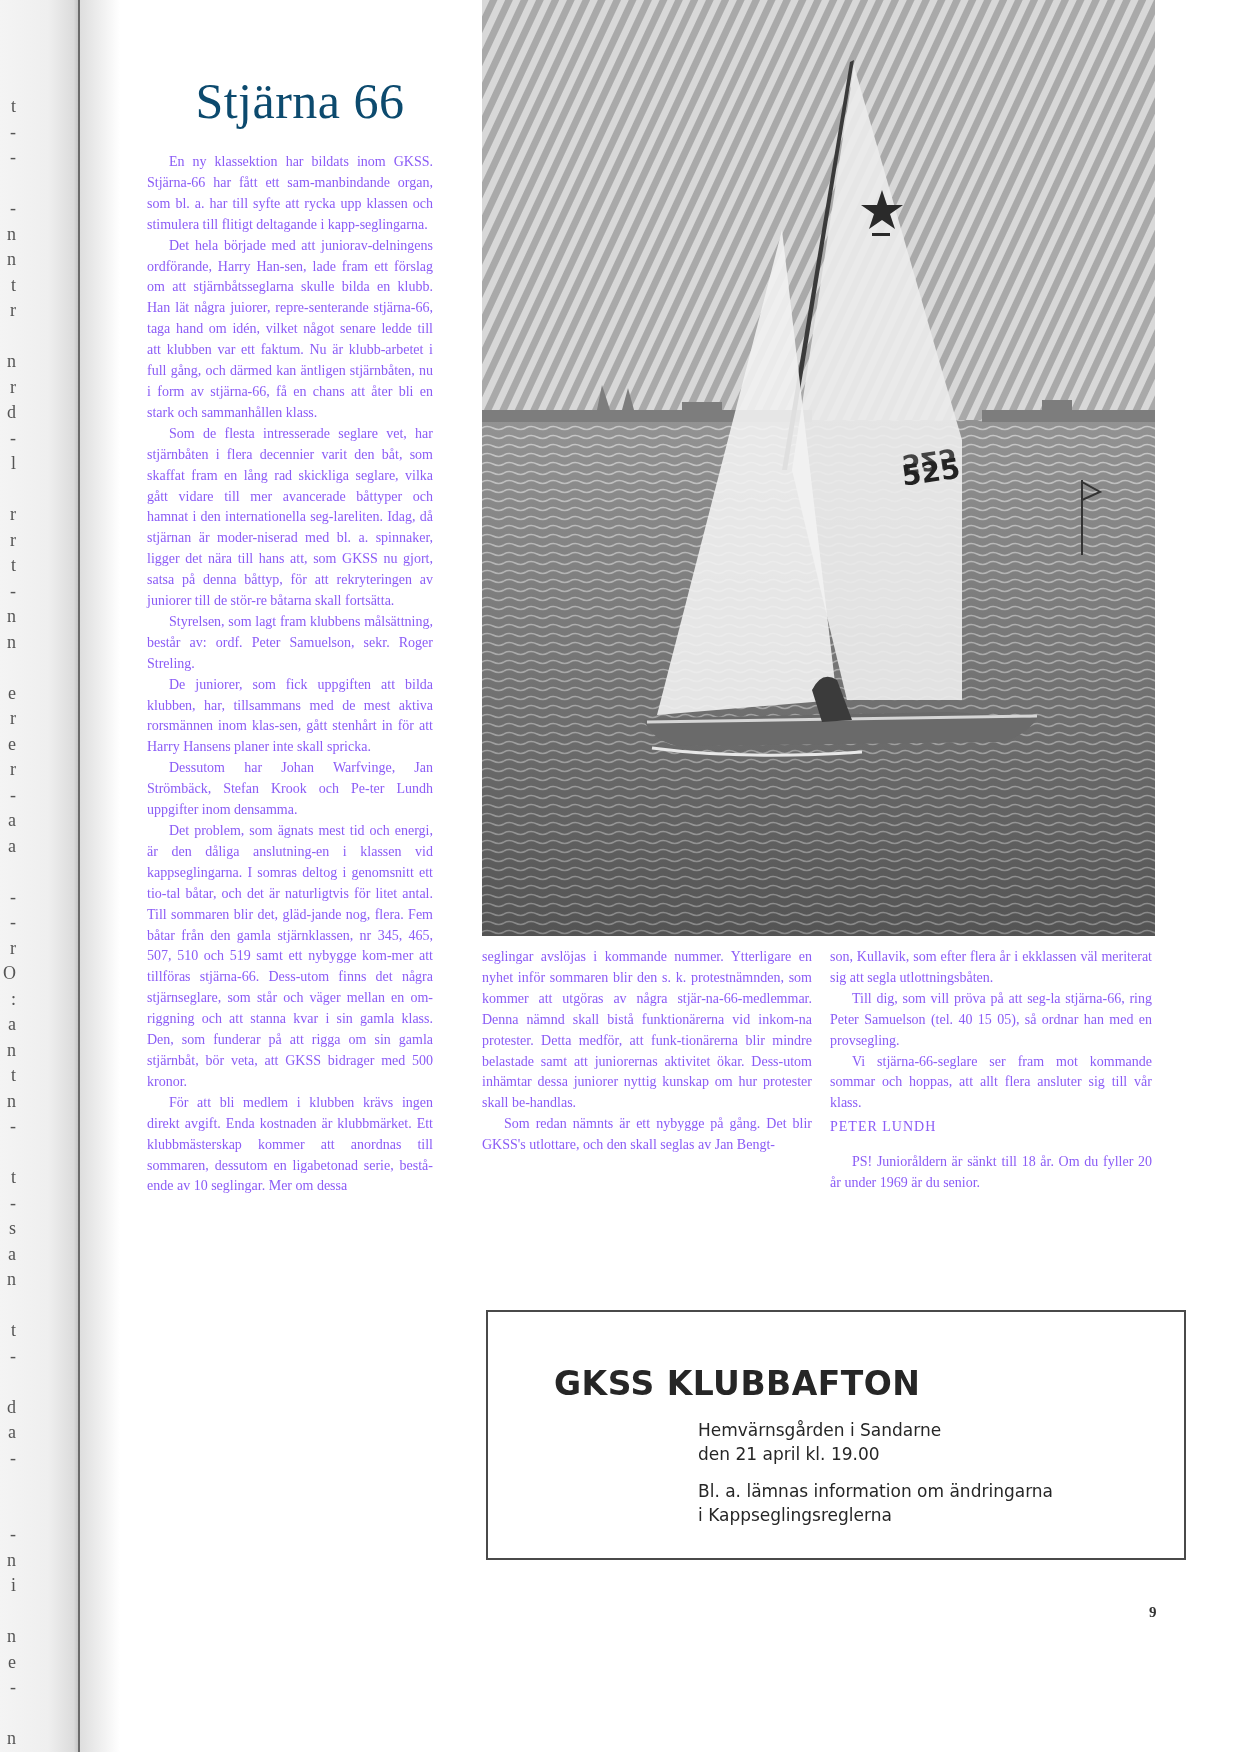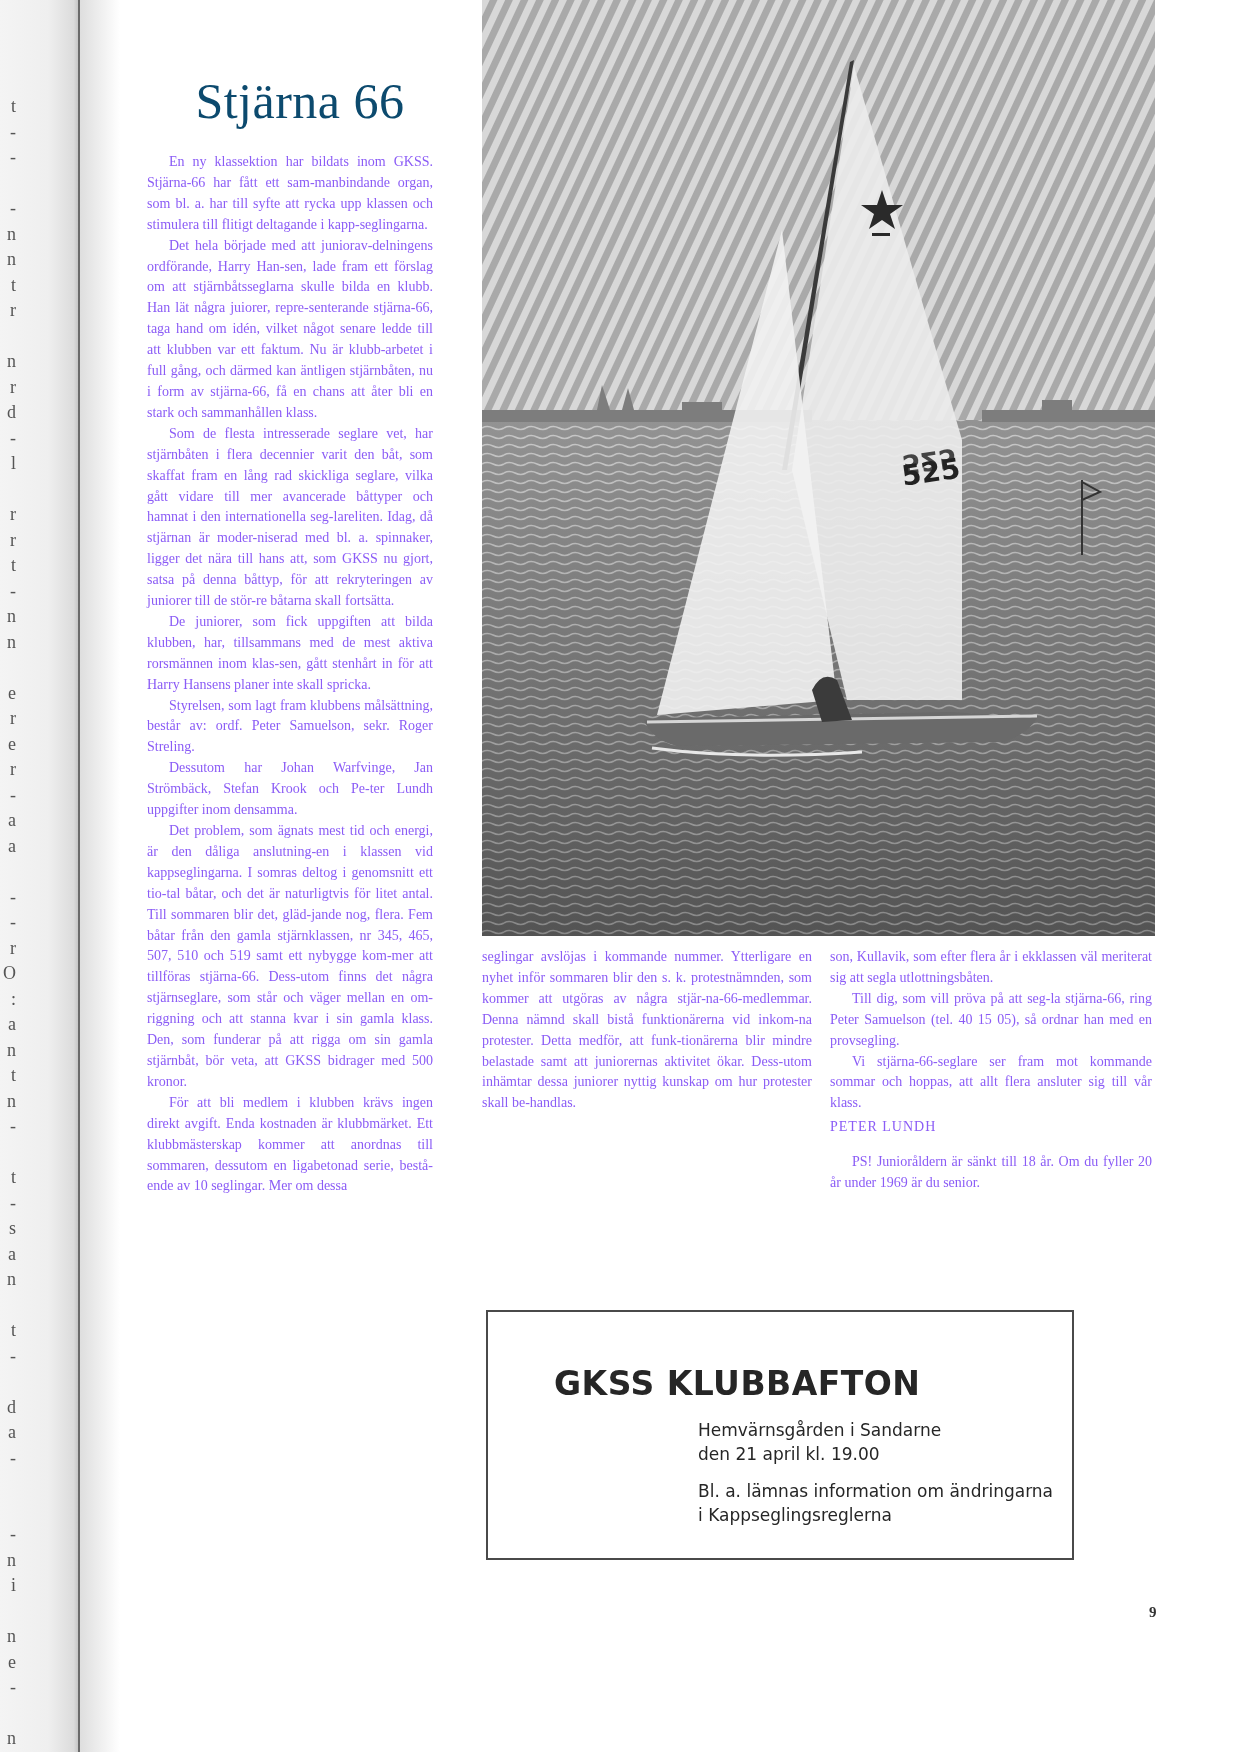--- a/index.html
+++ b/index.html
@@ -39,21 +39,21 @@
     .signature { text-align: left; text-indent: 0 !important; letter-spacing: 1px; margin-top: 3px !important; }
     .ps { margin-top: 14px !important; }
 
     .photo {
       position: absolute; left: 482px; top: 0; width: 673px; height: 936px;
       background: #9a9a9a; overflow: hidden;
     }
     .photo svg { display: block; }
 
     .ad-box {
-      position: absolute; left: 486px; top: 1310px; width: 588px; height: 250px;
+      position: absolute; left: 486px; top: 1310px; width: 700px; height: 250px;
       border: 2px solid #4a4a4a; box-sizing: border-box;
       font-family: "DejaVu Sans", "Liberation Sans", sans-serif; color: #262626;
     }
     .ad-title {
       position: absolute; left: 66px; top: 52px; font-size: 33px; font-weight: bold;
       letter-spacing: 0.5px;
     }
     .ad-lines { position: absolute; left: 198px; top: 106px; font-size: 17px; line-height: 24px; margin-left: 12px; }
     .ad-lines .block { margin-bottom: 13px; }
     .ad-lines div div { white-space: nowrap; }
@@ -136,22 +136,22 @@
   <div class="spine"></div>
 </div>
 <div class="prev-page shade" style="left:80px;width:40px;background:linear-gradient(to right,#dedede,#ffffff);"></div>
 
 <h1 class="title">Stjärna 66</h1>
 
 <div class="col col-left">
   <p>En ny klassektion har bildats inom GKSS. Stjärna-66 har fått ett sam-manbindande organ, som bl. a. har till syfte att rycka upp klassen och stimulera till flitigt deltagande i kapp-seglingarna.</p>
   <p>Det hela började med att juniorav-delningens ordförande, Harry Han-sen, lade fram ett förslag om att stjärnbåtsseglarna skulle bilda en klubb. Han lät några juiorer, repre-senterande stjärna-66, taga hand om idén, vilket något senare ledde till att klubben var ett faktum. Nu är klubb-arbetet i full gång, och därmed kan äntligen stjärnbåten, nu i form av stjärna-66, få en chans att åter bli en stark och sammanhållen klass.</p>
   <p>Som de flesta intresserade seglare vet, har stjärnbåten i flera decennier varit den båt, som skaffat fram en lång rad skickliga seglare, vilka gått vidare till mer avancerade båttyper och hamnat i den internationella seg-lareliten. Idag, då stjärnan är moder-niserad med bl. a. spinnaker, ligger det nära till hans att, som GKSS nu gjort, satsa på denna båttyp, för att rekryteringen av juniorer till de stör-re båtarna skall fortsätta.</p>
+  <p>Styrelsen, som lagt fram klubbens målsättning, består av: ordf. Peter Samuelson, sekr. Roger Streling.</p>
   <p>De juniorer, som fick uppgiften att bilda klubben, har, tillsammans med de mest aktiva rorsmännen inom klas-sen, gått stenhårt in för att Harry Hansens planer inte skall spricka.</p>
-  <p>Styrelsen, som lagt fram klubbens målsättning, består av: ordf. Peter Samuelson, sekr. Roger Streling.</p>
   <p>Dessutom har Johan Warfvinge, Jan Strömbäck, Stefan Krook och Pe-ter Lundh uppgifter inom densamma.</p>
   <p>Det problem, som ägnats mest tid och energi, är den dåliga anslutning-en i klassen vid kappseglingarna. I somras deltog i genomsnitt ett tio-tal båtar, och det är naturligtvis för litet antal. Till sommaren blir det, gläd-jande nog, flera. Fem båtar från den gamla stjärnklassen, nr 345, 465, 507, 510 och 519 samt ett nybygge kom-mer att tillföras stjärna-66. Dess-utom finns det några stjärnseglare, som står och väger mellan en om-riggning och att stanna kvar i sin gamla klass. Den, som funderar på att rigga om sin gamla stjärnbåt, bör veta, att GKSS bidrager med 500 kronor.</p>
   <p>För att bli medlem i klubben krävs ingen direkt avgift. Enda kostnaden är klubbmärket. Ett klubbmästerskap kommer att anordnas till sommaren, dessutom en ligabetonad serie, bestå-ende av 10 seglingar. Mer om dessa</p>
 </div>
 
 <div class="photo">
   <svg width="673" height="936" viewBox="0 0 673 936">
     <defs>
       <pattern id="stripes" width="14" height="14" patternUnits="userSpaceOnUse" patternTransform="rotate(25)">
         <rect width="14" height="14" fill="#a9a9a9"></rect>
@@ -189,20 +189,21 @@
       <path d="M165 722 L555 716" stroke="#d6d6d6" stroke-width="3"></path>
       <path d="M330 690 Q340 670 355 680 L370 720 L340 722 Z" fill="#3b3b3b"></path>
       <path d="M170 748 Q260 760 380 752" stroke="#e8e8e8" stroke-width="3" fill="none"></path>
       <path d="M600 480 L600 555 M600 482 L618 492 L600 500" stroke="#333" stroke-width="2" fill="none"></path>
     </g>
   </svg>
 </div>
 
 <div class="col col-mid">
   <p class="noindent">seglingar avslöjas i kommande nummer. Ytterligare en nyhet inför sommaren blir den s. k. protestnämnden, som kommer att utgöras av några stjär-na-66-medlemmar. Denna nämnd skall bistå funktionärerna vid inkom-na protester. Detta medför, att funk-tionärerna blir mindre belastade samt att juniorernas aktivitet ökar. Dess-utom inhämtar dessa juniorer nyttig kunskap om hur protester skall be-handlas.</p>
+  <p>Som redan nämnts är ett nybygge på gång. Det blir GKSS's utlottare, och den skall seglas av Jan Bengt-</p>
 </div>
 
 <div class="col col-right">
   <p class="noindent">son, Kullavik, som efter flera år i ekklassen väl meriterat sig att segla utlottningsbåten.</p>
   <p>Till dig, som vill pröva på att seg-la stjärna-66, ring Peter Samuelson (tel. 40 15 05), så ordnar han med en provsegling.</p>
   <p>Vi stjärna-66-seglare ser fram mot kommande sommar och hoppas, att allt flera ansluter sig till vår klass.</p>
   <p class="signature">PETER LUNDH</p>
   <p class="ps">PS! Junioråldern är sänkt till 18 år. Om du fyller 20 år under 1969 är du senior.</p>
 </div>
 

